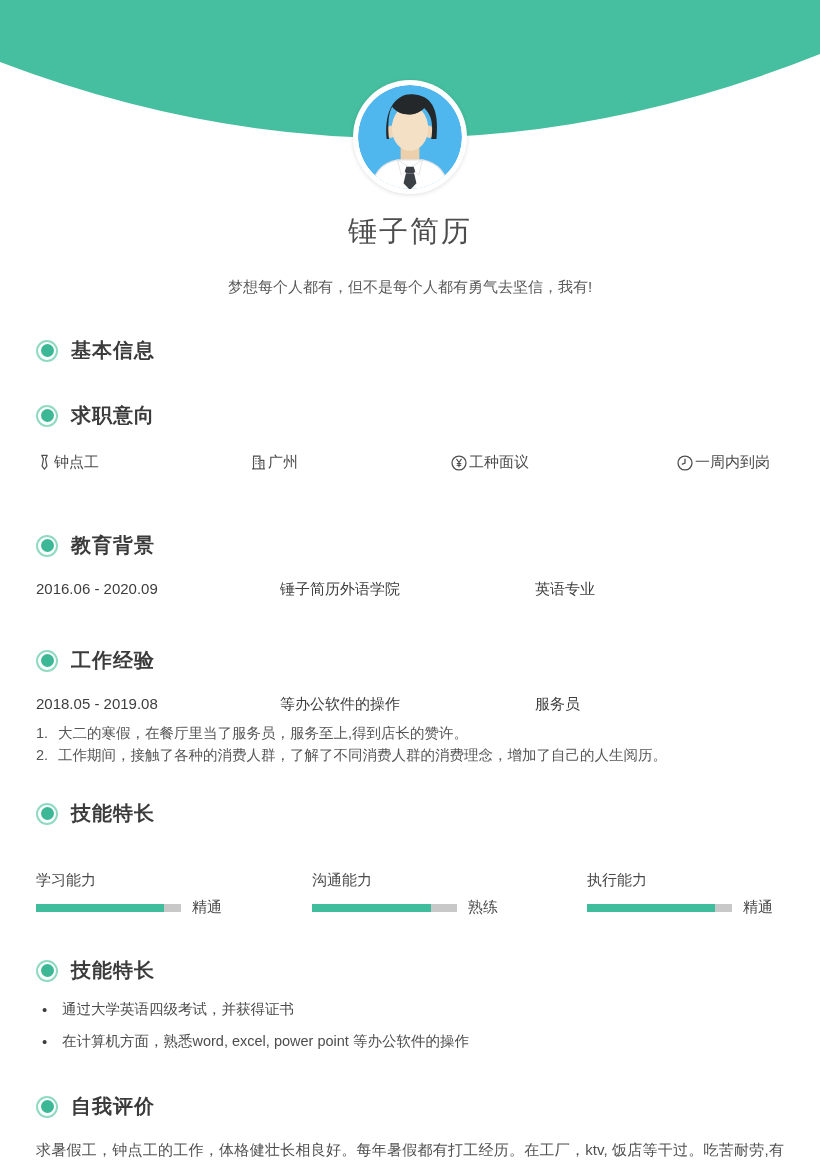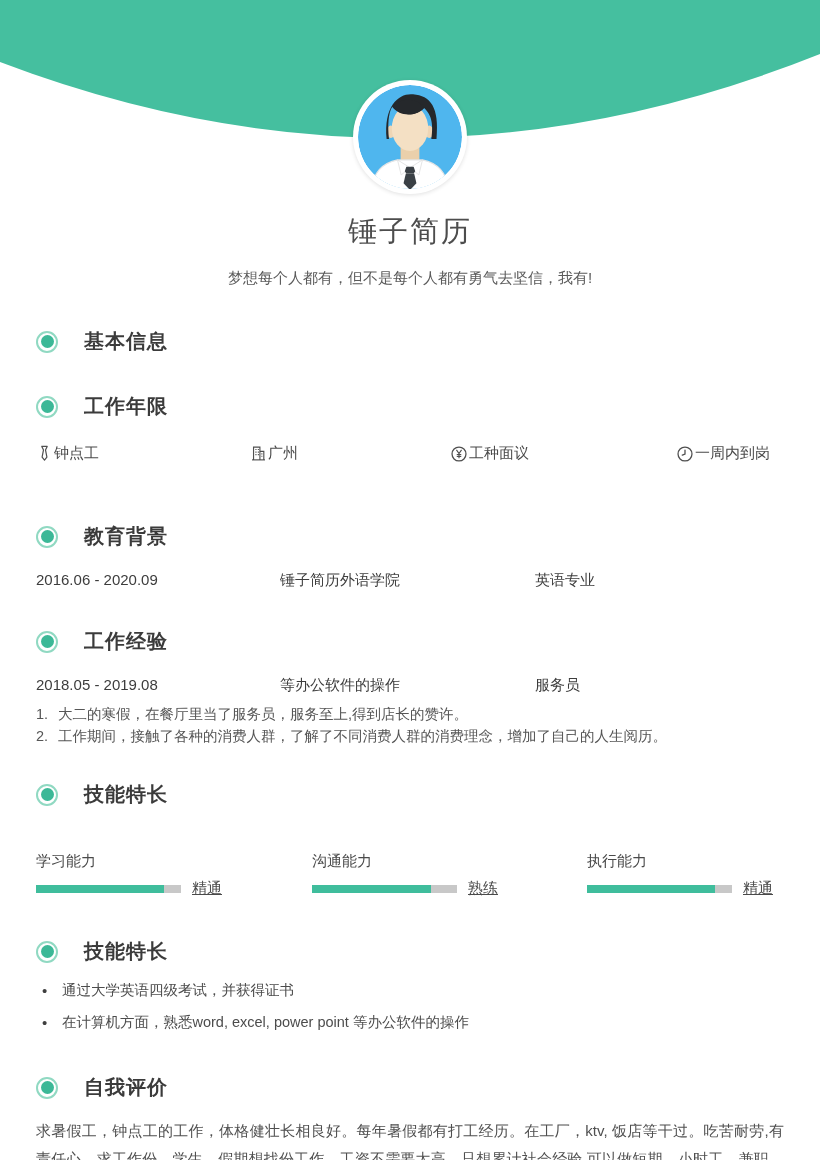--- a/index.html
+++ b/index.html
@@ -16,25 +16,25 @@
   .banner svg.curve { position:absolute; top:0; left:0; display:block; }
   .avatar-wrap {
     position:absolute; left:50%; top:80px; transform:translateX(-50%);
     width:114px; height:114px; border-radius:50%;
     background:#fff; box-shadow:0 1px 4px rgba(0,0,0,.12);
     display:flex; align-items:center; justify-content:center;
   }
   .avatar-wrap svg { border-radius:50%; display:block; }
 
   .doc-title { text-align:center; margin-top:12px; font-size:29px; color:#4d4d4d; letter-spacing:2px; }
-  .doc-subtitle { text-align:center; margin-top:17px; font-size:15px; color:#5a5a5a; }
+  .doc-subtitle { text-align:center; margin-top:26px; font-size:15px; color:#5a5a5a; }
 
   
   .content { padding:0 36px; }
-  .sec-head { display:flex; align-items:center; gap:26px; }
+  .sec-head { display:flex; align-items:center; gap:13px; }
   .sec-dot {
     width:22px; height:22px; border-radius:50%;
     border:2px solid #90d9c2; display:flex; align-items:center; justify-content:center;
     flex:0 0 auto; background:#fff;
   }
   .sec-dot i { display:block; width:13px; height:13px; border-radius:50%; background:#3cb897; }
   .sec-title { font-size:20px; font-weight:bold; color:#3b3b3b; letter-spacing:1px; }
 
   
   .sec-basic { margin-top:40px; }
@@ -42,31 +42,31 @@
   .info-grid > div { line-height:20px; }
 
   
   .sec-intent { margin-top:38px; }
   .intent-grid { margin-top:24px; display:grid; grid-template-columns:214px 200px 226px 1fr; font-size:15px; color:#4a4a4a; }
   .intent-item { display:flex; align-items:center; gap:1px; }
   .intent-item svg { color:#4f4f4f; flex:0 0 auto; }
 
   
   .sec-edu { margin-top:60px; }
-  .sec-work { margin-top:38px; }
+  .sec-work { margin-top:48px; }
   .row3 { margin-top:21px; display:grid; grid-template-columns:244px 255px 1fr; font-size:15px; font-weight:normal; color:#3d3d3d; }
   .work-details { margin-top:8px; font-size:14.5px; color:#565656; }
   .work-details .dline { display:flex; gap:10px; line-height:22px; }
   .work-details .dno { flex:0 0 auto; }
 
   
   .sec-skillbars { margin-top:34px; }
   .bars-grid { margin-top:44px; display:grid; grid-template-columns:276px 275px 1fr; }
   .bar-name { font-size:15px; color:#4a4a4a; }
-  .bar-row { margin-top:8px; display:flex; align-items:center; gap:11px;text-decoration:underline; }
+  .bar-row { margin-top:8px; display:flex; align-items:center; gap:11px; }
   .bar-track { width:145px; height:8px; background:#c8c8c8; position:relative; }
   .bar-fill { position:absolute; left:0; top:0; bottom:0; background:#3fbd9c; }
   .bar-level { font-size:15px; color:#4a4a4a; }
 
   
   .sec-skilllist { margin-top:40px; }
   .bullets { margin-top:14px; }
   .bullets .bline { position:relative; padding-left:26px; font-size:14.5px; color:#4c4c4c; line-height:23px;margin-top:9px; }
   .bullets .bline::before { content:"•"; position:absolute; left:6px; top:0; color:#3f3f3f; font-size:15px; }
 
@@ -130,21 +130,21 @@
           </span>
         <span class="sec-title">基本信息</span>
       </div>
     </div>
 
     <div class="sec-intent">
       <div class="sec-head">
         <span class="sec-dot">
             <i></i>
           </span>
-        <span class="sec-title">工作年限</span>
+        <span class="sec-title">求职意向</span>
       </div>
       <div class="intent-grid">
         <div class="intent-item">
           <svg width="17" height="17" viewBox="0 0 24 24" fill="none" stroke="currentColor" stroke-width="1.7" stroke-linejoin="round">
             <path d="M8.2 2 h7.6 l-2.4 5 2 10.2 -3.4 4.3 -3.4 -4.3 2 -10.2 z"></path>
           </svg>
           <span>钟点工</span>
         </div>
         <div class="intent-item">
           <svg width="17" height="17" viewBox="0 0 24 24" fill="none" stroke="currentColor" stroke-width="1.6">

